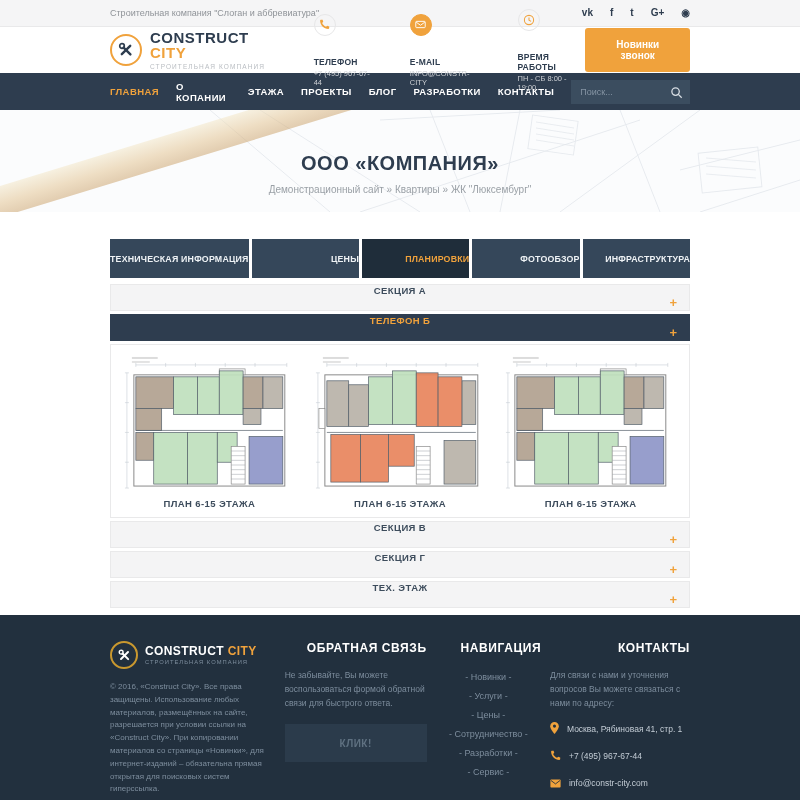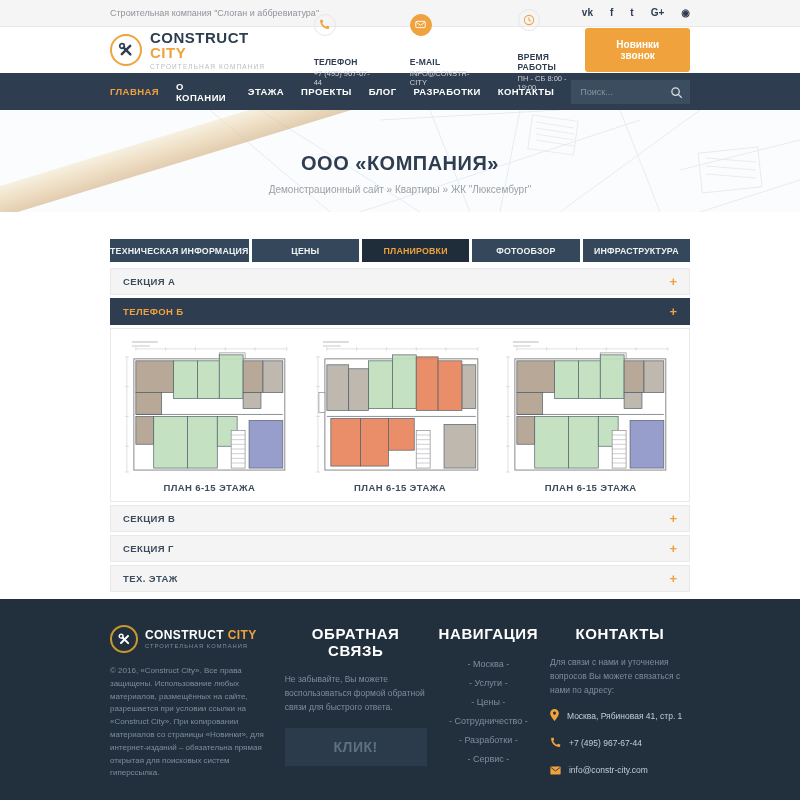--- a/index.html
+++ b/index.html
@@ -43,24 +43,24 @@
   .hero { height:102px; background:#fbfcfd; position:relative; overflow:hidden; }
   .hero-decor { position:absolute; inset:0; opacity:.65; }
   .pencil { position:absolute; left:-50px; top:92px; width:470px; height:30px; border-radius:4px; opacity:.55;
             background:linear-gradient(180deg,#f3e7c9 0%,#e3c493 55%,#cda671 100%); transform:rotate(-17deg); transform-origin:left center; }
   .hero-title { position:relative; text-align:center; padding-top:42px; font-size:20px; font-weight:bold; color:#2e3d4f; letter-spacing:.5px; }
   .hero-crumb { position:relative; text-align:center; margin-top:9px; font-size:10px; color:#9aa0a6; }
 
   
   .main { padding-top:27px; }
   .tabs { display:flex; gap:3px; }
-  .tab { flex:1 1 0; height:23px; background:var(--tab-bg,#35475a); color:#eef2f5; border:none; font-family:inherit; font-size:8.8px; font-weight:bold; letter-spacing:.2px; cursor:pointer; white-space:nowrap; }
+  .tab { flex:1 1 0; height:39px; background:var(--tab-bg,#35475a); color:#eef2f5; border:none; font-family:inherit; font-size:8.8px; font-weight:bold; letter-spacing:.2px; cursor:pointer; white-space:nowrap;text-align:right; }
   .tab.active { background:var(--tab-active-bg,#1f2d3a); color:var(--accent,#f0a23c); }
   .acc-list { margin-top:6px; }
-  .acc-row { height:27px; background:#f4f4f5; border:1px solid #e9e9ea; display:flex; align-items:center; padding:0 12px; margin-bottom:3px; cursor:pointer; }
+  .acc-row { height:27px; background:#f4f4f5; border:1px solid #e9e9ea; display:flex; align-items:center; padding:0 12px; margin-bottom:3px; cursor:pointer;flex-direction:column; }
   .acc-row .acc-label { font-size:9.5px; font-weight:bold; color:#3d4c5c; letter-spacing:.4px; }
   .acc-row .plus { margin-left:auto; color:var(--accent,#f0a23c); font-size:13px; font-weight:bold; line-height:1; }
   .acc-row.active { background:var(--nav-bg,#2e3d4f); border-color:var(--nav-bg,#2e3d4f); }
   .acc-row.active .acc-label { color:var(--accent,#f0a23c); }
 
   .plans { border:1px solid #e9e9ea; background:#fff; display:flex; gap:10px; padding:8px 8px 6px; margin-bottom:3px; }
   .plan-card { flex:1 1 0; text-align:center; }
   .plan-svg { width:100%; height:141px; display:block; }
   .plan-caption { font-size:9.5px; font-weight:bold; color:#3d4c5c; letter-spacing:.4px; padding:4px 0 2px; }
 
@@ -70,23 +70,23 @@
   .fcol-about { width:166px; }
   .fcol-feedback { width:142px; }
   .fcol-nav { width:106px; }
   .fcol-contacts { width:140px; }
   .flogo { display:flex; align-items:center; gap:7px; }
   .flogo-ring { width:28px; height:28px; border-radius:50%; border:2px solid #c9982f; display:flex; align-items:center; justify-content:center; flex:0 0 auto; }
   .flogo-name { font-size:12px; font-weight:bold; color:#fff; letter-spacing:.4px; line-height:1; }
   .flogo-name .accent { color:var(--accent,#f0a23c); }
   .flogo-sub { font-size:5.8px; color:#7d8d9d; letter-spacing:1px; margin-top:2px; }
   .fabout-text { margin-top:12px; font-size:8px; line-height:1.6; color:#7d8d9d; }
-  .fhead { font-size:15px; font-weight:bold; color:#fff; letter-spacing:.6px; text-align:center; }
+  .fhead { font-size:12px; font-weight:bold; color:#fff; letter-spacing:.6px; text-align:right; }
   .ftext { margin-top:13px; font-size:8.5px; line-height:1.65; color:#7d8d9d; }
-  .click-btn { margin-top:14px; width:100%; height:38px; background:#2b3b4b; border:none; color:#5f7181; font-family:inherit; font-size:14px; font-weight:bold; letter-spacing:.5px; cursor:pointer; }
+  .click-btn { margin-top:14px; width:100%; height:38px; background:#2b3b4b; border:none; color:#5f7181; font-family:inherit; font-size:10px; font-weight:bold; letter-spacing:.5px; cursor:pointer; }
   .fnav-links { margin-top:13px; text-align:center; }
   .fnav-links a { display:block; font-size:9px; color:#7d8d9d; text-decoration:none; line-height:19px; cursor:pointer; }
   .fcontact-rows { margin-top:10px; }
   .fcontact-row { display:flex; align-items:center; gap:8px; margin-top:9px; }
   .fcontact-row .val { font-size:8.5px; color:#c3ccd5; }
 </style>
 </head>
 <body>
 
 <div class="topbar">
@@ -395,21 +395,21 @@
 
     <div class="fcol-feedback">
       <div class="fhead">ОБРАТНАЯ СВЯЗЬ</div>
       <p class="ftext">Не забывайте, Вы можете воспользоваться формой обратной связи для быстрого ответа.</p>
       <button class="click-btn">КЛИК!</button>
     </div>
 
     <div class="fcol-nav">
       <div class="fhead">НАВИГАЦИЯ</div>
       <div class="fnav-links">
-        <a>- Москва -</a>
+        <a>- Новинки -</a>
         <a>- Услуги -</a>
         <a>- Цены -</a>
         <a>- Сотрудничество -</a>
         <a>- Разработки -</a>
         <a>- Сервис -</a>
       </div>
     </div>
 
     <div class="fcol-contacts">
       <div class="fhead">КОНТАКТЫ</div>

